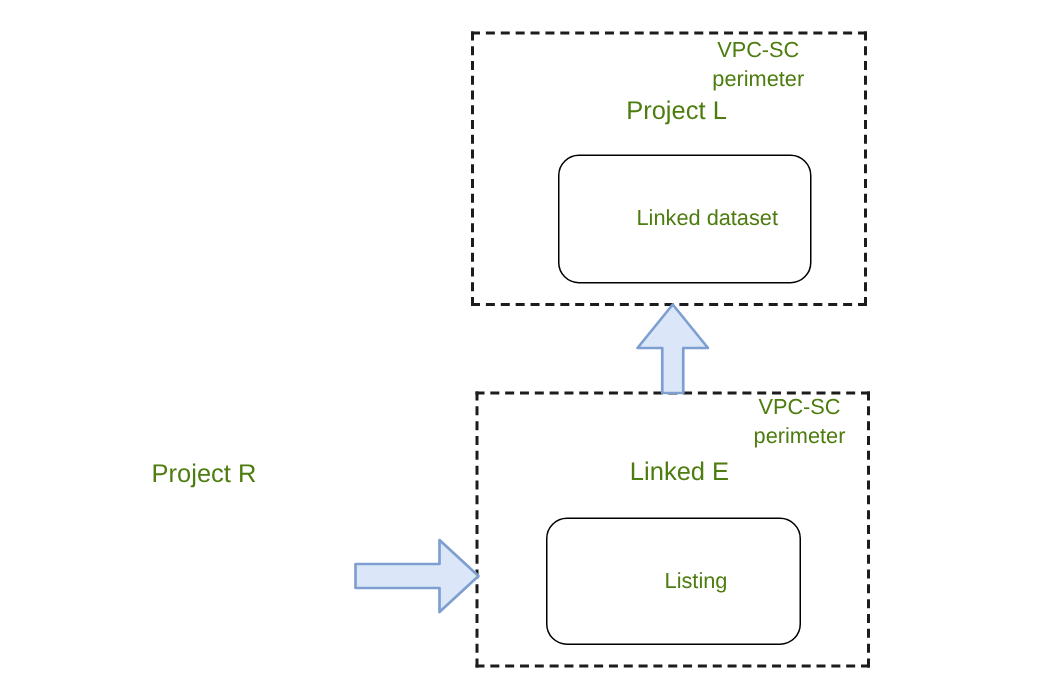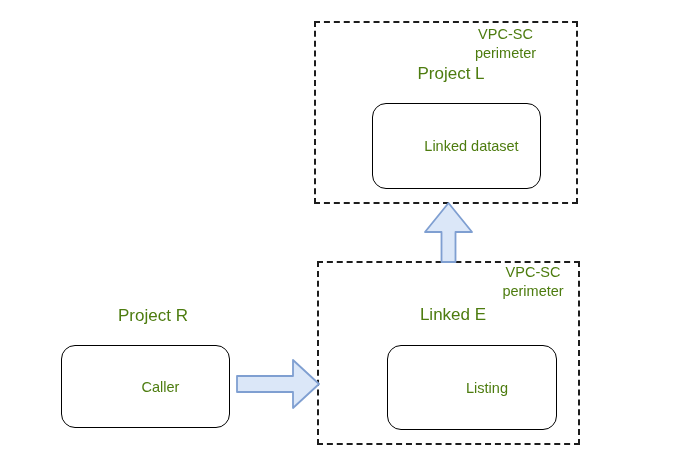--- a/index.html
+++ b/index.html
@@ -34,36 +34,36 @@
   .project-label {
     position: absolute;
     text-align: center;
     font-size: 17px;
     line-height: 18px;
     width: 100px;
     white-space: nowrap;
   }
   .label-project-l { left: 401px; top: 65px;  }
   .label-project-e { left: 403px; top: 306px; }
-  .label-project-r { left: 103px; top: 307px; }
+  .label-project-r { left: 86px; top: 307px; }
 
   .node {
     position: absolute;
     border: 1.6px solid #000000;
     border-radius: 14px;
     background: #ffffff;
     box-sizing: border-box;
     display: flex;
     align-items: center;
     justify-content: center;
     font-size: 14.5px;
     padding-left: 30px;
   }
   .node-linked-dataset { left: 372px; top: 103px; width: 169px; height: 86px; }
-  .node-listing        { left: 387px; top: 345px; width: 170px; height: 85px; }
+  .node-listing        { left: 364px; top: 345px; width: 170px; height: 85px; }
   .node-caller         { left: 61px;  top: 345px; width: 169px; height: 83px; }
 
   .arrow-svg { position: absolute; display: block; }
   .arrow-horizontal { left: 236px; top: 358px; }
   .arrow-vertical   { left: 424px; top: 202px; }
 </style>
 </head>
 <body>
 
 <div class="canvas">
@@ -82,23 +82,20 @@
   <div class="perimeter-title title-bottom">
     <div>VPC-SC</div>
     <div>perimeter</div>
   </div>
   <div class="project-label label-project-e">Linked E</div>
   <div class="node node-listing">
     <span>Listing</span>
   </div>
 
   <div class="project-label label-project-r">Project R</div>
-  <div class="node node-caller">
-    <span>Caller</span>
-  </div>
 
   <svg class="arrow-svg arrow-horizontal" width="85" height="53" viewBox="0 0 85 53">
     <polygon points="1,18 57,18 57,2 83,26 57,50 57,34 1,34" stroke-width="1.8" stroke-linejoin="round" fill="#dbe7f8" stroke="#7f9fd1"></polygon>
   </svg>
 
   <svg class="arrow-svg arrow-vertical" width="49" height="62" viewBox="0 0 49 62">
     <polygon points="24.5,1 48,30 31.5,30 31.5,60 17.5,60 17.5,30 1,30" stroke-width="1.8" stroke-linejoin="round" fill="#dbe7f8" stroke="#7f9fd1"></polygon>
   </svg>
 
 </div>

